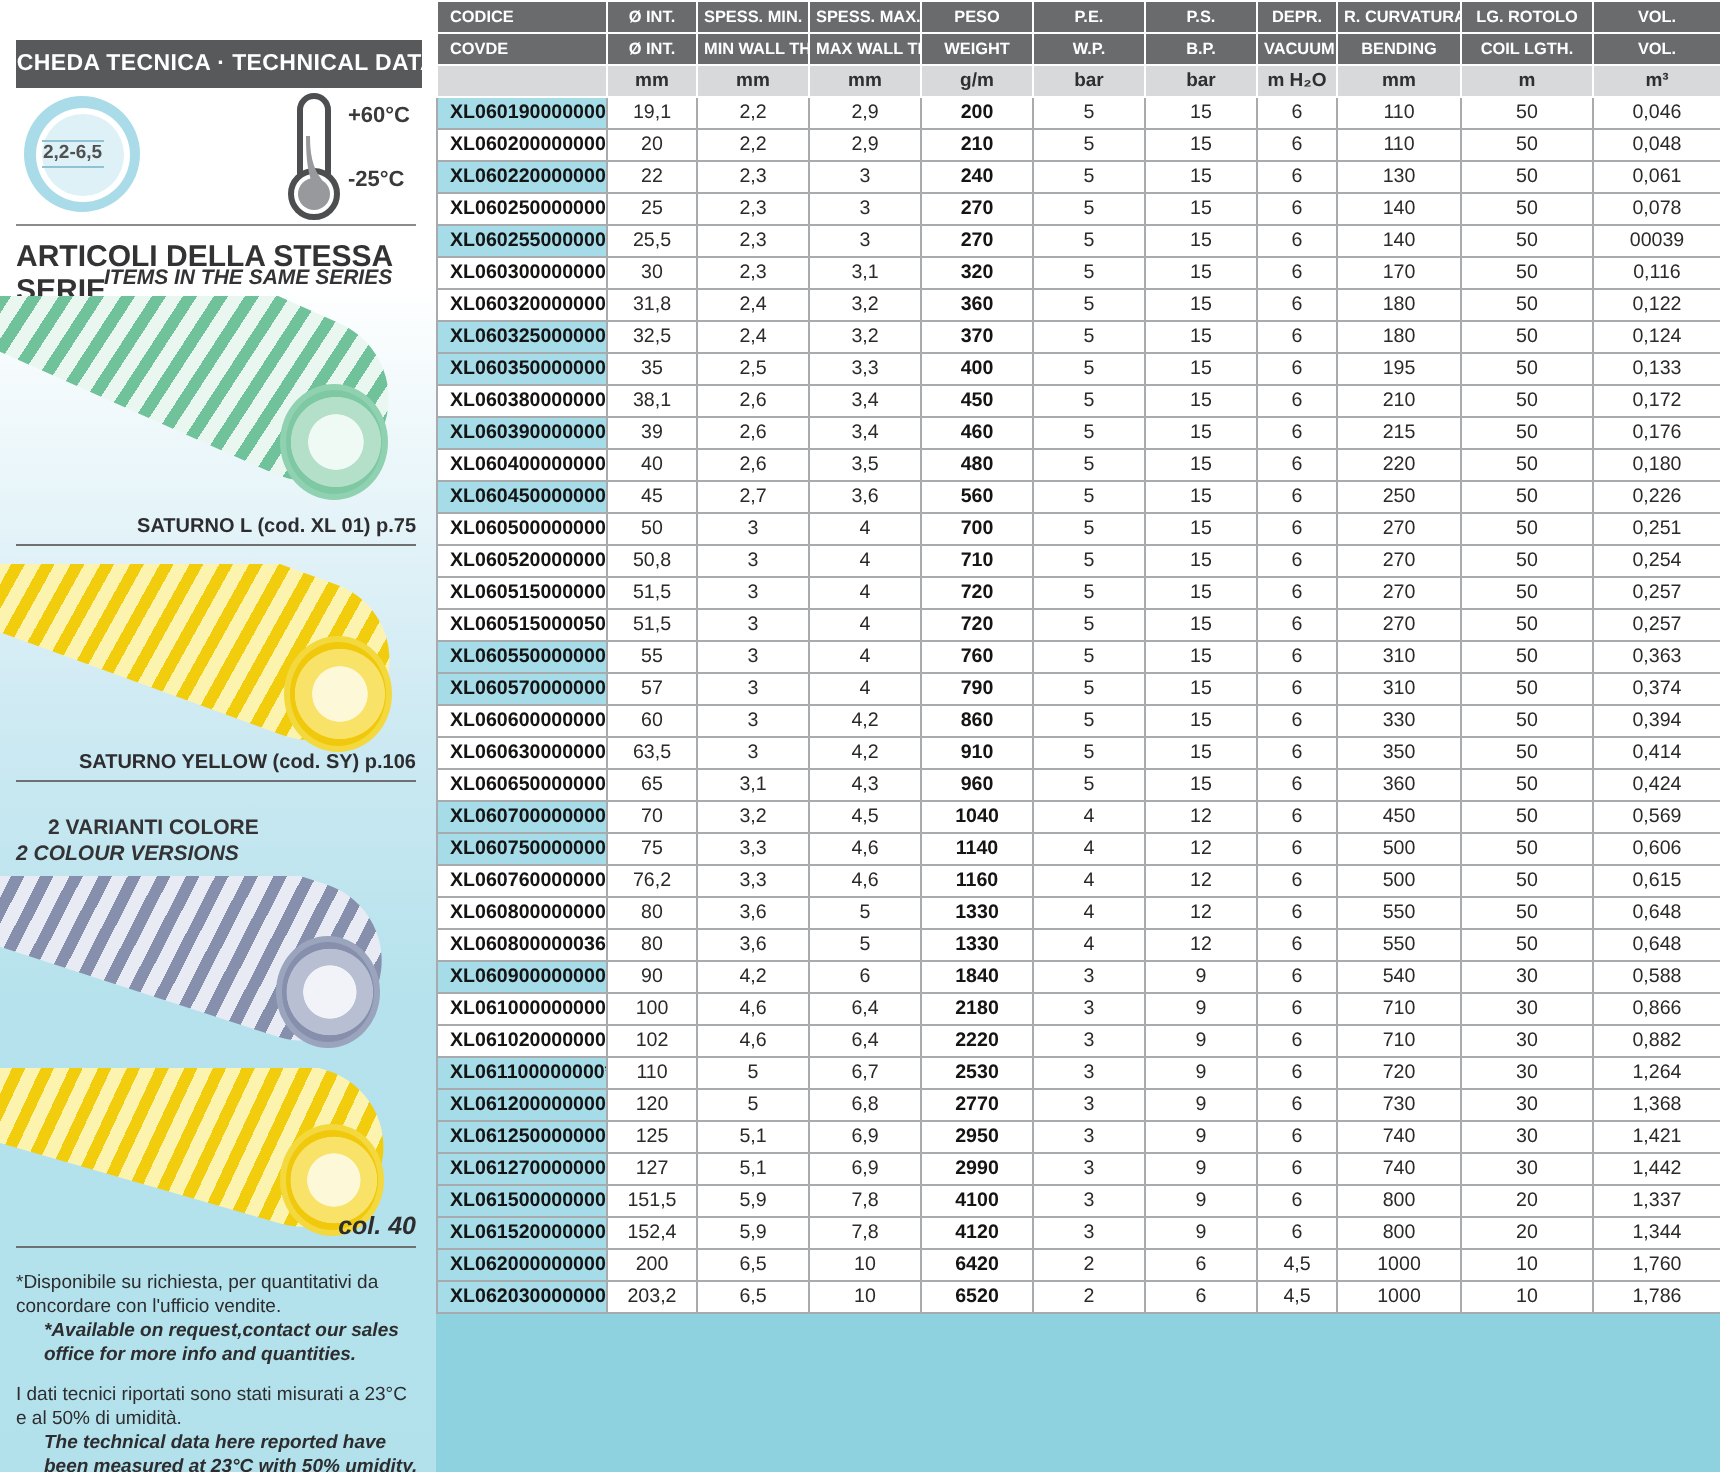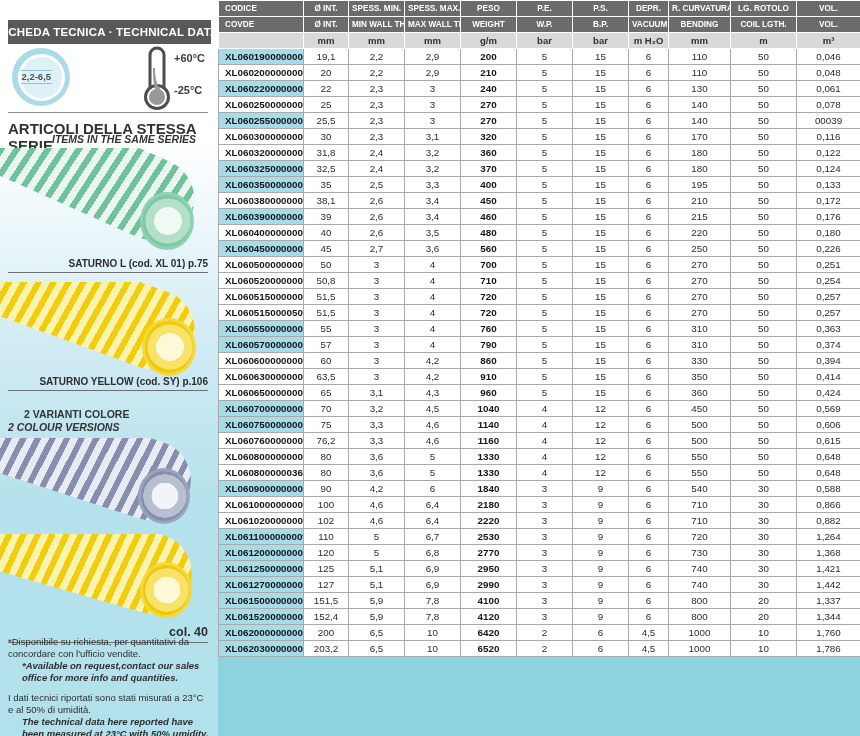--- a/index.html
+++ b/index.html
@@ -76,21 +76,21 @@
   .hose-yellow2 .cap { left:140px; top:28px; width:52px; height:56px;
     background:radial-gradient(circle at 52% 50%, #fdf8d8 0 38%, #f8e268 39% 62%, #f0c90c 63% 100%);
     border:3px solid #f3d83e; }
 
   .caption {
     position:absolute; left:8px; width:200px; text-align:right;
     font-size:10px; font-weight:bold; color:#2d2d2f;
     border-bottom:1.5px solid #6f7072; padding-bottom:3px;
   }
   .caption.big { font-size:12.5px; }
-  .cap1 { top:258px; } .cap2 { top:376px; } .cap3 { top:512px; } .cap4 { top:625px; }
+  .cap1 { top:258px; } .cap2 { top:376px; } .cap3 { top:512px; } .cap4 { top:606px;font-style:italic; }
 
   .footnotes { position:absolute; left:8px; top:636px; width:203px; font-size:9.5px; color:#2d2d2f; line-height:1.28; }
   .fn-it { font-style:normal; }
   .fn-en { font-style:italic; margin-left:14px;font-weight:bold; }
   .fn-group2 { margin-top:7px; }
 
   
   .table-area { position:absolute; left:218px; top:0; width:642px; height:736px; background:#8ed1df; }
   table { border-collapse:collapse; width:642px; table-layout:fixed; background:#ffffff;border-radius:17px; }
   thead th {

